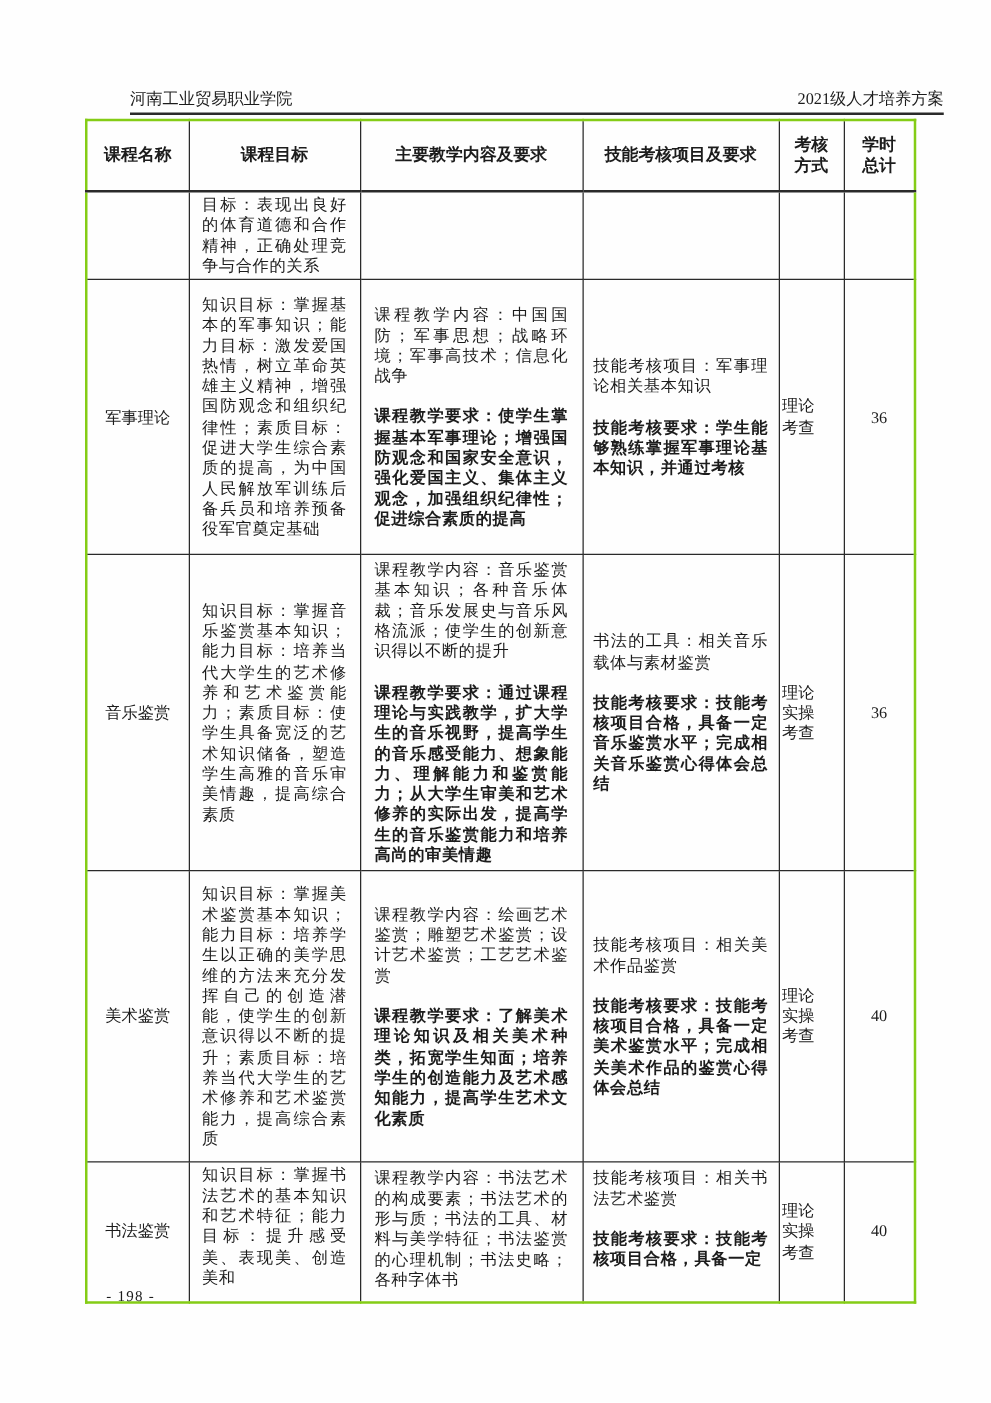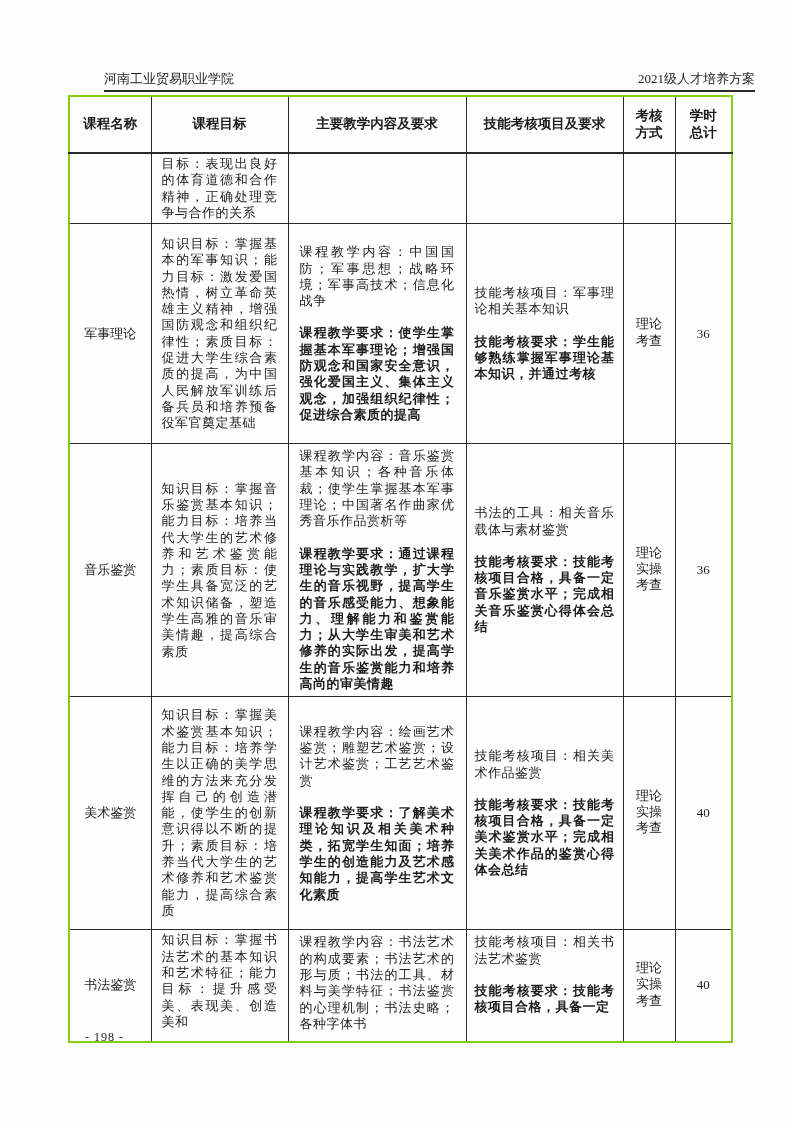--- a/index.html
+++ b/index.html
@@ -55,21 +55,21 @@
     text-align: center;
     vertical-align: middle;
     white-space: pre-line;
     border-bottom: 2px solid #2a2a2a;
   }
   
   td.c-name   { text-align: center; vertical-align: middle; padding: 2px; }
   td.c-obj    { text-align: justify; text-justify: inter-character; vertical-align: middle; padding: 2px 10px; letter-spacing: 0.5px; margin-left: 26px; }
   td.c-text   { text-align: justify; text-justify: inter-character; vertical-align: middle; padding: 4px 11px;  letter-spacing: 0.5px; }
   td.c-assess { text-align: justify; text-justify: inter-character; vertical-align: middle; padding: 4px 8px;  letter-spacing: 0.5px; }
-  td.c-method { text-align: center; vertical-align: middle; white-space: pre-line; padding: 2px; font-family: Liberation Mono, monospace; }
+  td.c-method { vertical-align: middle; white-space: pre-line; padding: 2px; }
   td.c-hours  { text-align: center; vertical-align: middle; padding: 2px; }
   
   tr.cut-row td.c-obj, tr.cut-row td.c-text, tr.cut-row td.c-assess { vertical-align: top; }
   
   tr.r0 { height: 59px; }
   tr.r1 { height: 220px; }
   tr.r2 { height: 253px; }
   tr.r3 { height: 233px; }
   tr.r4 { height: 112px; }
   
@@ -143,21 +143,21 @@
 考查</td>
         <td class="c-hours">36</td>
       </tr>
 
       <tr class="r2">
         <td class="c-name">音乐鉴赏</td>
         <td class="c-obj">
           <p>知识目标：掌握音乐鉴赏基本知识；能力目标：培养当代大学生的艺术修养和艺术鉴赏能力；素质目标：使学生具备宽泛的艺术知识储备，塑造学生高雅的音乐审美情趣，提高综合素质</p>
         </td>
         <td class="c-text">
-          <p>课程教学内容：音乐鉴赏基本知识；各种音乐体裁；使学生掌握基本军事理论；中国著名作曲家优秀音乐作品赏析等</p>
+          <p>课程教学内容：音乐鉴赏基本知识；各种音乐体裁；音乐发展史与音乐风格流派；使学生的创新意识得以不断的提升</p>
           <p>课程教学要求：通过课程理论与实践教学，扩大学生的音乐视野，提高学生的音乐感受能力、想象能力、理解能力和鉴赏能力；从大学生审美和艺术修养的实际出发，提高学生的音乐鉴赏能力和培养高尚的审美情趣</p>
         </td>
         <td class="c-assess">
           <p>书法的工具：相关音乐载体与素材鉴赏</p>
           <p>技能考核要求：技能考核项目合格，具备一定音乐鉴赏水平；完成相关音乐鉴赏心得体会总结</p>
         </td>
         <td class="c-method">理论
 实操
 考查</td>
         <td class="c-hours">36</td>

